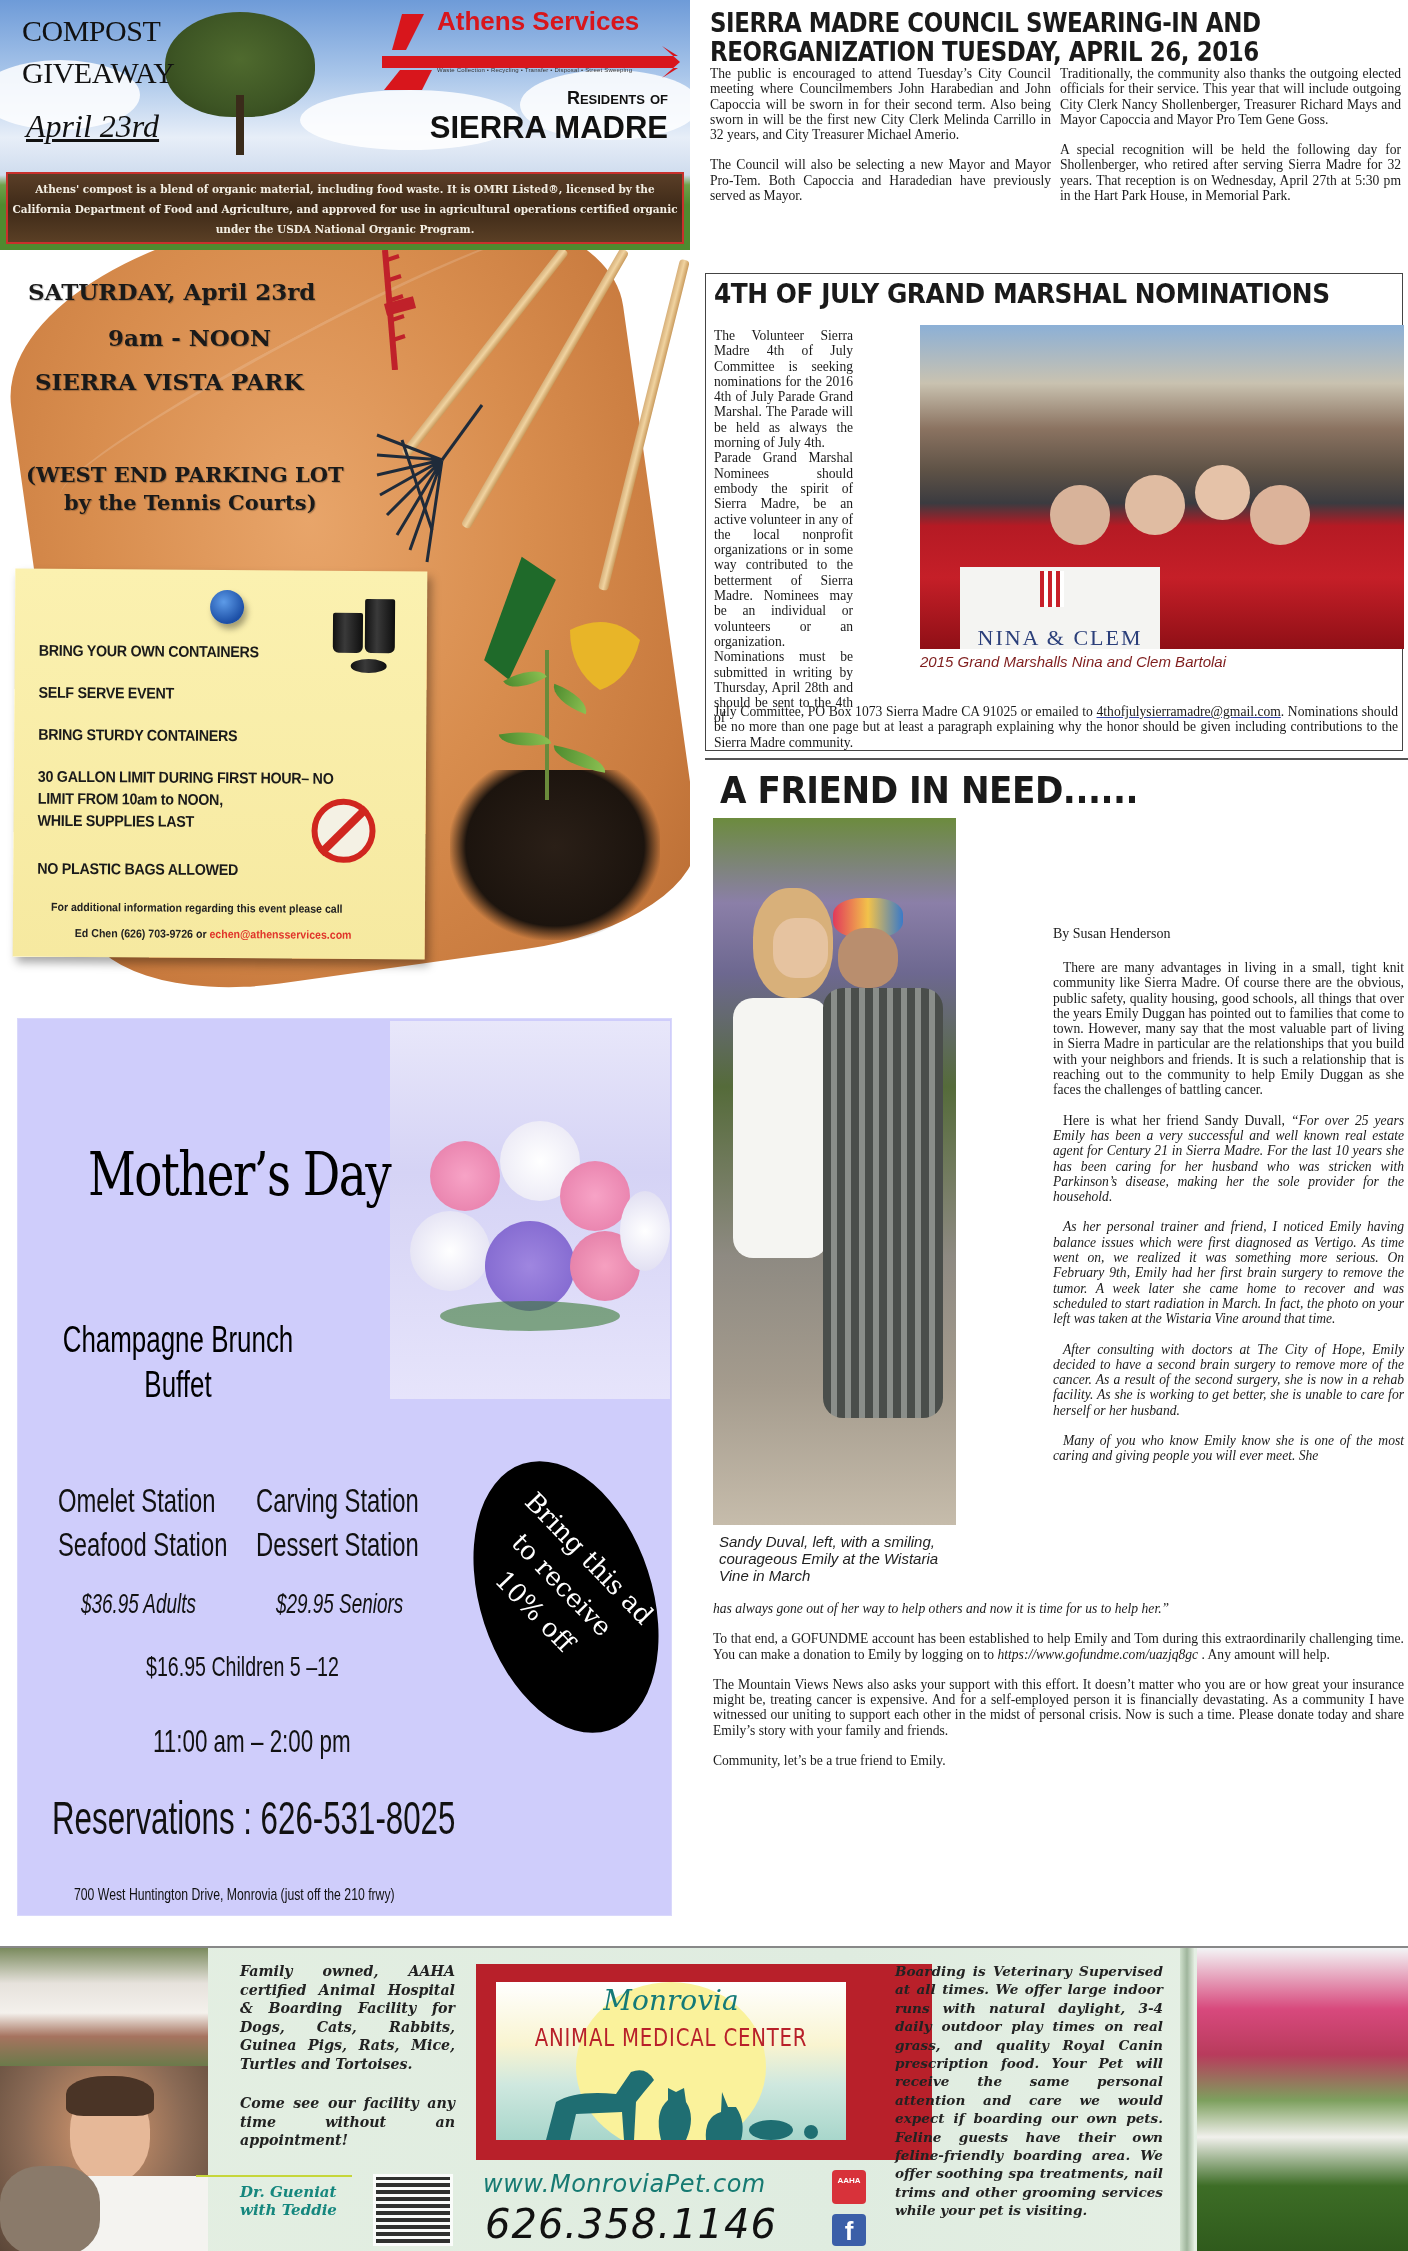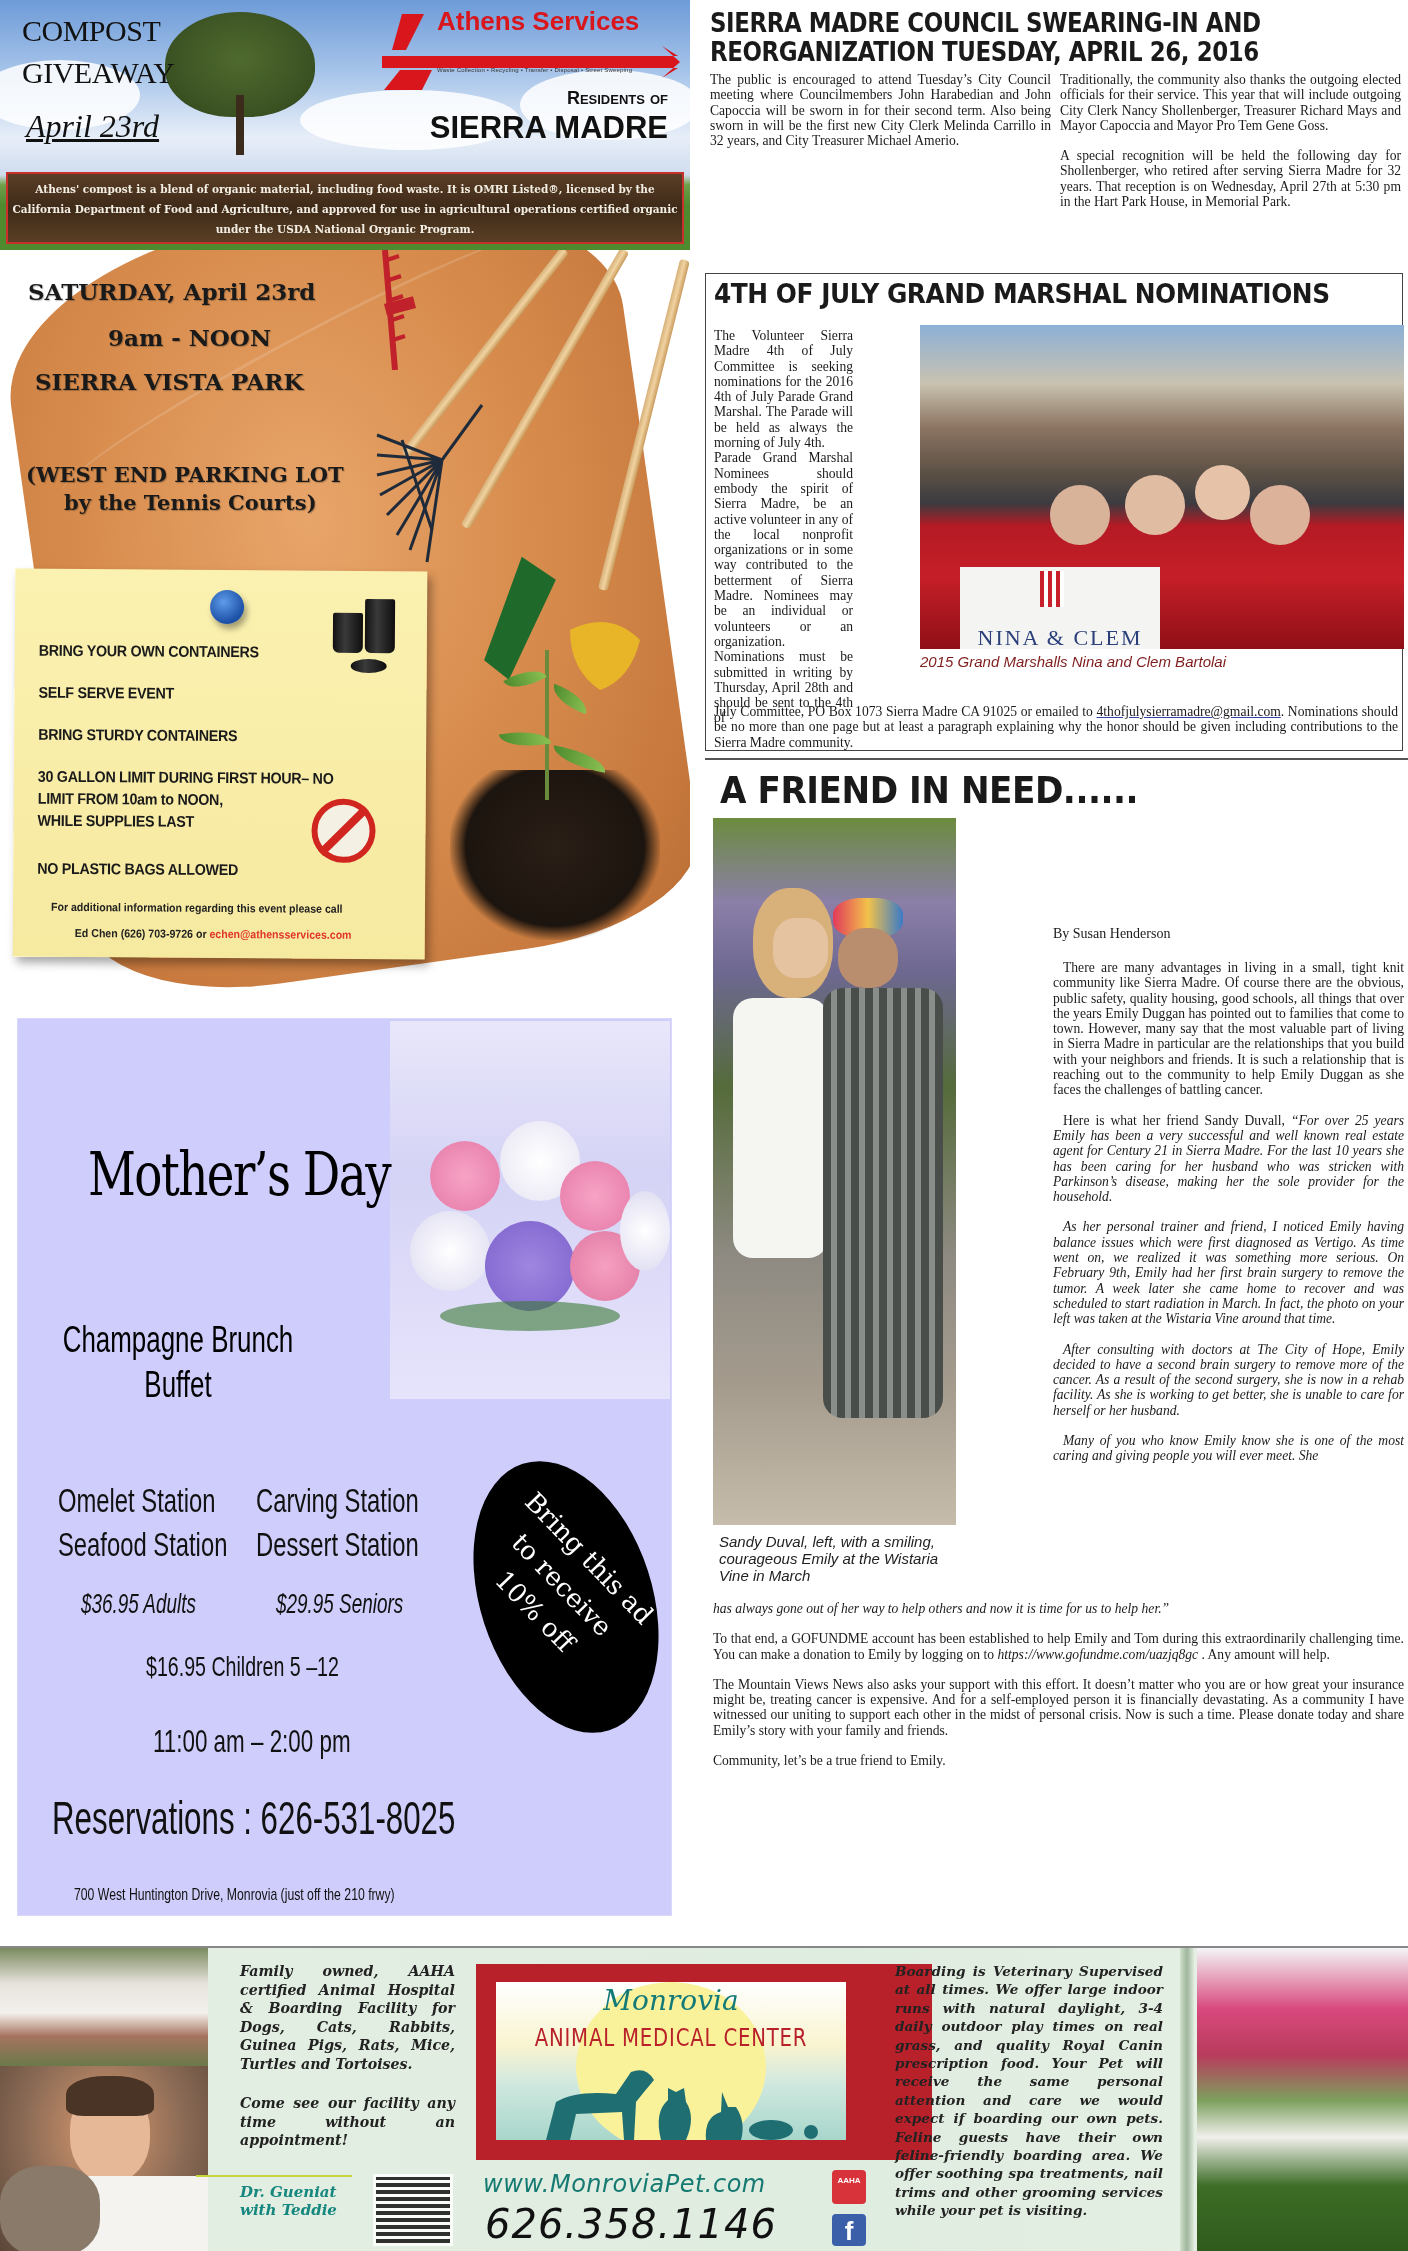--- a/index.html
+++ b/index.html
@@ -51,21 +51,21 @@
   .md-discount-text { position: absolute; left: 0; top: 70px; width: 100%; text-align: center; color: #fff; font-family: "DejaVu Serif", serif; font-size: 26px; line-height: 38px; transform: rotate(64deg); }
   .md-courtyard { position: absolute; left: 492px; top: 757px; width: 156px; height: 130px; background: #fff; text-align: center; }
   .md-res { position: absolute; left: 34px; top: 760px; font-family: "Liberation Sans", sans-serif; font-size: 46px; color: #111; transform: scaleX(0.68); transform-origin: left; white-space: nowrap; }
   .md-address { position: absolute; left: 56px; top: 862px; font-family: "Liberation Sans", sans-serif; font-size: 17px; color: #111; transform: scaleX(0.72); transform-origin: left; white-space: nowrap; }
 
   
   .headline { font-family: "DejaVu Sans", sans-serif; font-weight: bold; color: #1a1a1a; letter-spacing: -0.5px; transform-origin: left; white-space: nowrap; }
   .body-text { font-family: "Liberation Serif", serif; font-size: 13.6px; line-height: 15.3px; text-align: justify; color: #1a1a1a; }
   #council-article { left: 710px; top: 8px; width: 692px; }
   #council-article .headline { font-size: 27px; line-height: 29px; transform: scaleX(0.85); }
-  #council-article .cols { display: flex; gap: 9px; margin-top: 6px; }
+  #council-article .cols { display: flex; gap: 9px; }
   #council-article .cols > div { width: 341px; }
   #council-article p { margin-bottom: 15px; text-indent: 0; }
 
   #july-article { left: 705px; top: 273px; width: 698px; height: 478px; border: 1.5px solid #444; }
   #july-article .headline { position: absolute; left: 8px; top: 4px; font-size: 27px; transform: scaleX(0.92); }
   #july-text { position: absolute; left: 8px; top: 54px; width: 139px; }
   #july-photo { position: absolute; left: 214px; top: 51px; width: 484px; height: 324px; overflow: hidden;
     background: linear-gradient(180deg, #8cb0d6 0%, #c9c2b0 18%, #8b7361 32%, #5e5246 45%, #3b3b40 55%, #b51a24 62%, #c51f28 78%, #8f0f16 100%); }
   #july-caption { position: absolute; left: 214px; top: 379px; font-family: "Liberation Sans", sans-serif; font-style: italic; font-size: 15px; color: #7f1d1d; }
   #july-tail { position: absolute; left: 8px; top: 430px; width: 684px; }
@@ -222,20 +222,21 @@
     </div>
   </div>
 </div>
 
 <div id="council-article" class="abs">
   <div class="headline">SIERRA MADRE COUNCIL SWEARING-IN AND</div>
   <div class="headline">REORGANIZATION TUESDAY, APRIL 26, 2016</div>
   <div class="cols">
     <div class="body-text">
       <p>The public is encouraged to attend Tuesday’s City Council meeting where Councilmembers John Harabedian and John Capoccia will be sworn in for their second term.  Also being sworn in will be the first new City Clerk Melinda Carrillo in 32 years, and City Treasurer Michael Amerio.</p>
+      <p> The Council will also be selecting a new Mayor and Mayor Pro-Tem. Both Capoccia and Haradedian have previously served as Mayor.</p>
     </div>
     <div class="body-text">
       <p>  Traditionally, the community also thanks the outgoing elected officials for their service.  This year that will include outgoing City Clerk Nancy Shollenberger, Treasurer Richard Mays and  Mayor Capoccia and Mayor Pro Tem Gene Goss.</p>
       <p>  A special recognition will be held the following day for Shollenberger, who retired after serving Sierra Madre for 32 years.  That reception is on Wednesday, April 27th at 5:30 pm in the Hart Park House, in Memorial Park.</p>
     </div>
   </div>
 </div>
 
 <div id="july-article" class="abs">
   <div class="headline">4TH OF JULY GRAND MARSHAL NOMINATIONS</div>

